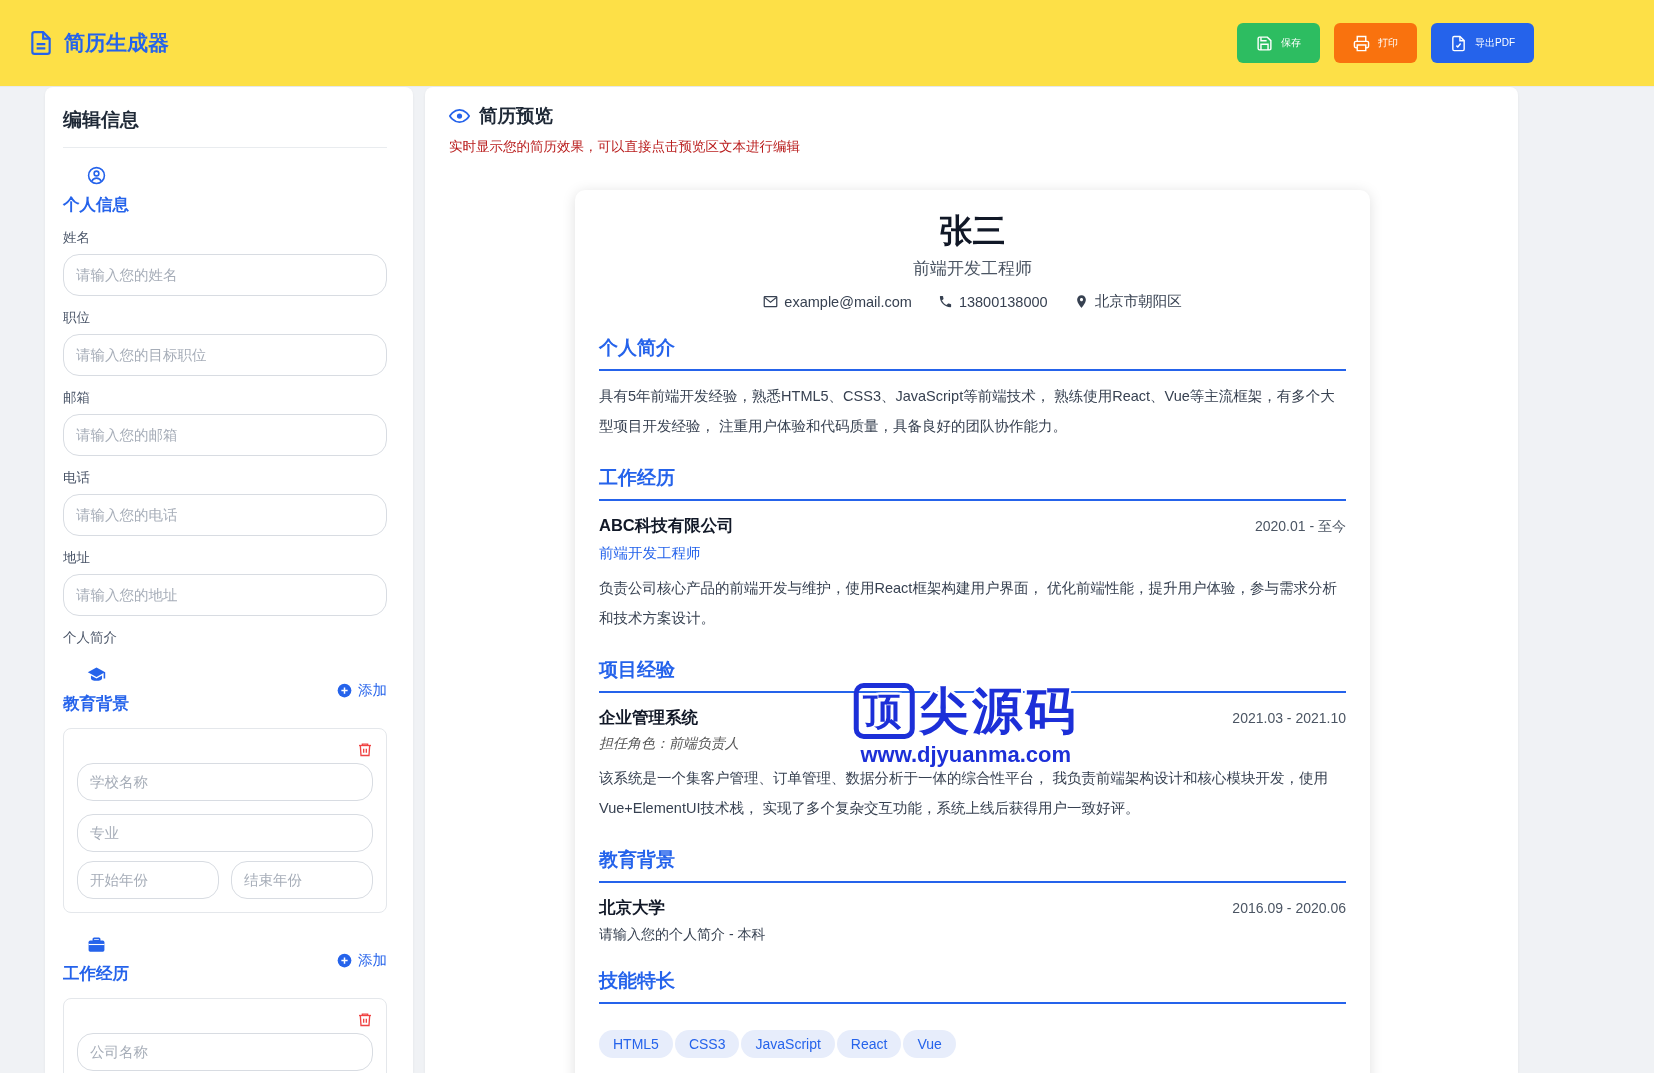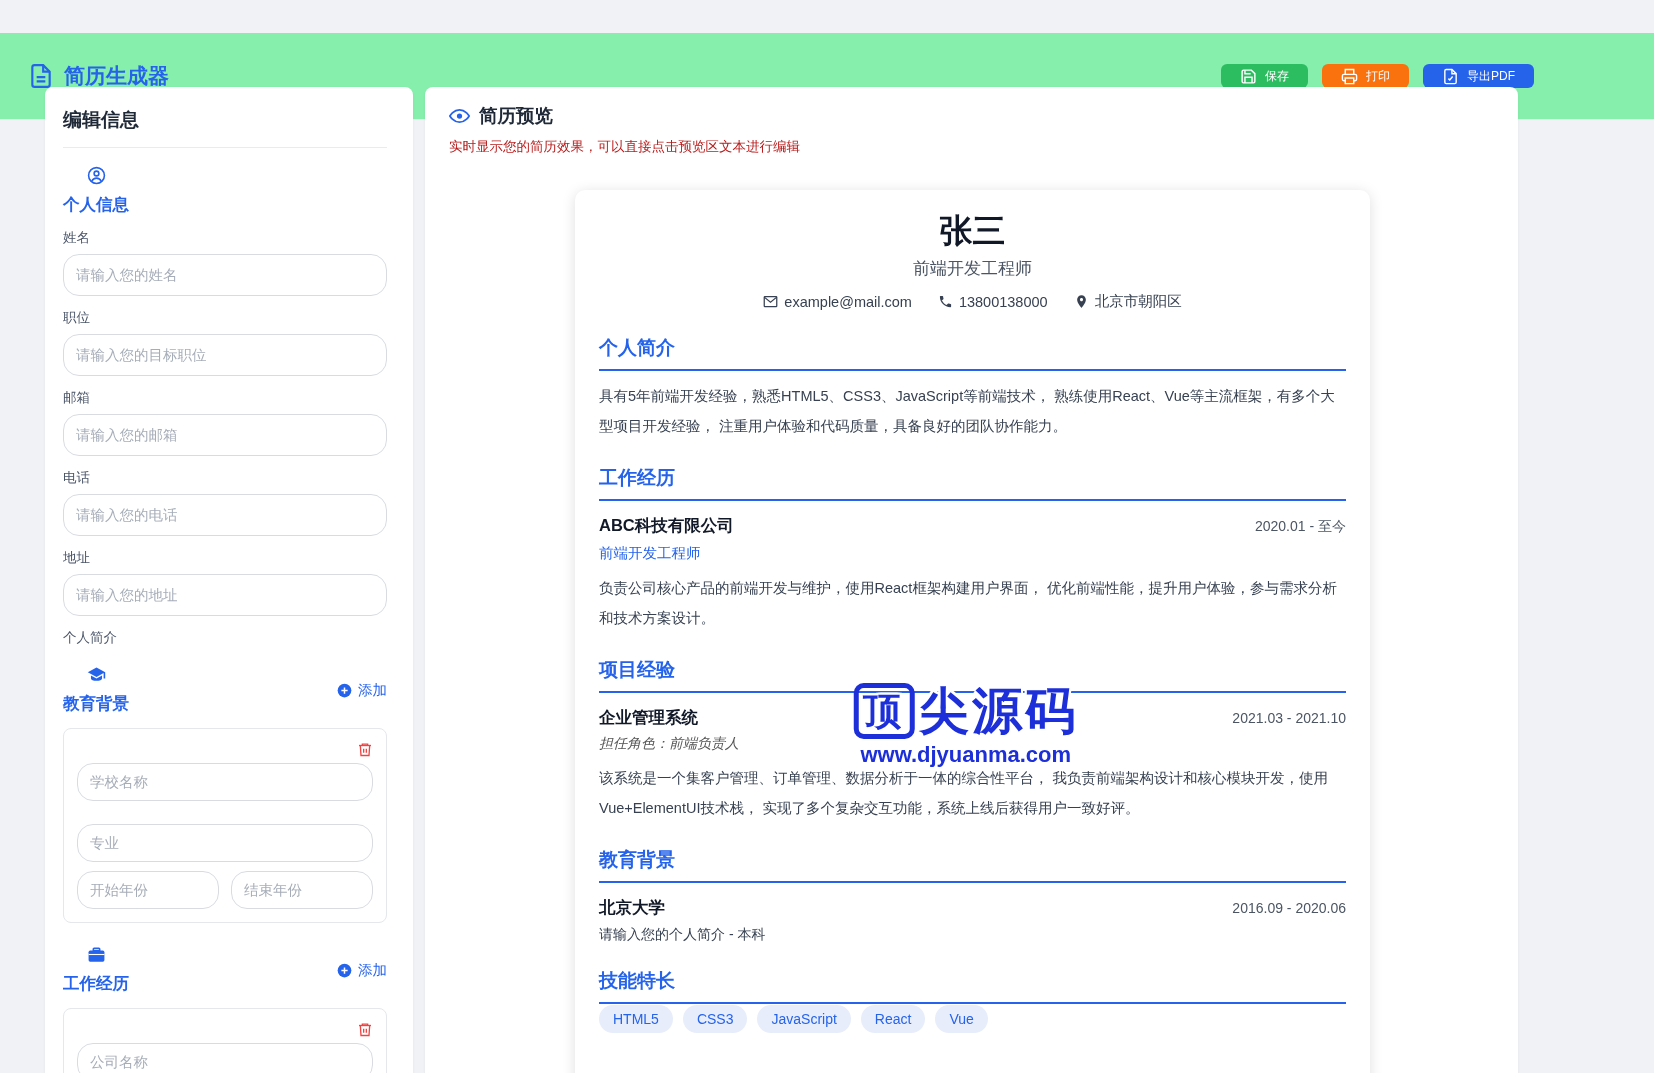--- a/index.html
+++ b/index.html
@@ -5,33 +5,32 @@
   * { box-sizing: border-box; margin: 0; padding: 0; }
   html, body {
     width: 1654px; height: 1073px;
     background: #f0f2f5;
     font-family: "Liberation Sans", "DejaVu Sans", sans-serif;
     overflow: hidden;
   }
   
   .app-header {
     position: absolute; top: 0; left: 0; width: 1654px; height: 87px;
-    background: #86efac; border-bottom: 1px solid #e8eaed;
+    background: #fde047; border-bottom: 1px solid #e8eaed;
     display: flex; align-items: center; justify-content: space-between;
     padding: 0 120px 0 28px;
-    margin-top: 33px;
   }
   .logo-group { display: flex; align-items: center; gap: 10px; }
   .logo-group svg { width: 26px; height: 26px; }
   .app-title { color: #2563eb; font-size: 21px; font-weight: bold; }
   .header-actions { display: flex; gap: 14px; }
   .btn {
     display: inline-flex; align-items: center; gap: 8px;
-    height: 24px; padding: 0 19px; border: none; border-radius: 6px;
-    color: #fff; font-size: 12px; cursor: pointer;
+    height: 40px; padding: 0 19px; border: none; border-radius: 6px;
+    color: #fff; font-size: 10px; cursor: pointer;
     font-family: inherit;
   }
   .btn svg { width: 17px; height: 17px; }
   .btn-save { background: #2dbd61; }
   .btn-print { background: #f9720e; }
   .btn-pdf  { background: #2563eb; }
 
   
   .editor-panel {
     position: absolute; left: 45px; top: 87px; width: 368px; height: 986px;
@@ -63,21 +62,21 @@
   .intro-textarea {
     width: 100%; height: 86px; border: 1px solid #d8dce2; border-radius: 6px;
     padding: 10px 12px; font-size: 14.5px; color: #333; font-family: inherit;
   }
   .item-card {
     border: 1px solid #e4e7eb; border-radius: 8px; padding: 12px 13px 13px; margin-top: 13px;
   }
   .item-card-toolbar { display: flex; justify-content: flex-end; margin-bottom: 5px; }
   .icon-btn { background: none; border: none; cursor: pointer; padding: 0; line-height: 0; }
   .icon-btn svg { width: 16px; height: 17px; }
-  .item-input { height: 38px; margin-top: 23px; }
+  .item-input { height: 38px; margin-top: 13px; }
   .year-row { display: flex; gap: 12px; }
   .year-row .item-input { flex: 1; }
 
   
   .preview-panel {
     position: absolute; left: 425px; top: 87px; width: 1093px; height: 986px;
     background: #fff; border-radius: 8px 8px 0 0;
     box-shadow: 0 1px 3px rgba(0,0,0,.06);
     padding: 16px 24px;
   }
@@ -103,21 +102,21 @@
     color: #2563eb; font-size: 19px; font-weight: bold;
     padding-bottom: 8px; border-bottom: 2px solid #2563eb;
   }
   .body-text { font-size: 14.5px; color: #374151; line-height: 30px; margin-top: 10px; }
   .entry-head { display: flex; justify-content: space-between; align-items: baseline; margin-top: 14px; }
   .entry-name { font-size: 16.5px; font-weight: bold; color: #111827; }
   .entry-date { font-size: 14px; color: #4b5563; }
   .entry-role-link { font-size: 14.5px; color: #2563eb; margin-top: 7px; }
   .entry-role-italic { font-size: 14px; color: #555; font-style: italic; margin-top: 6px; }
   .edu-detail { font-size: 14px; color: #374151; margin-top: 7px; }
-  .skill-row { display: flex; gap: 10px; margin-top: 1px; flex-wrap: wrap; }
+  .skill-row { display: flex; gap: 2px; margin-top: 26px; flex-wrap: wrap; }
   .skill-tag {
     background: #e7edfb; color: #2563eb; font-size: 14px;
     padding: 6px 14px; border-radius: 15px;
   }
 
   
   .watermark {
     position: absolute; top: 492px; left: 50%; transform: translateX(-53%);
     text-align: center; pointer-events: none; color: #1c2fd8;
   }

